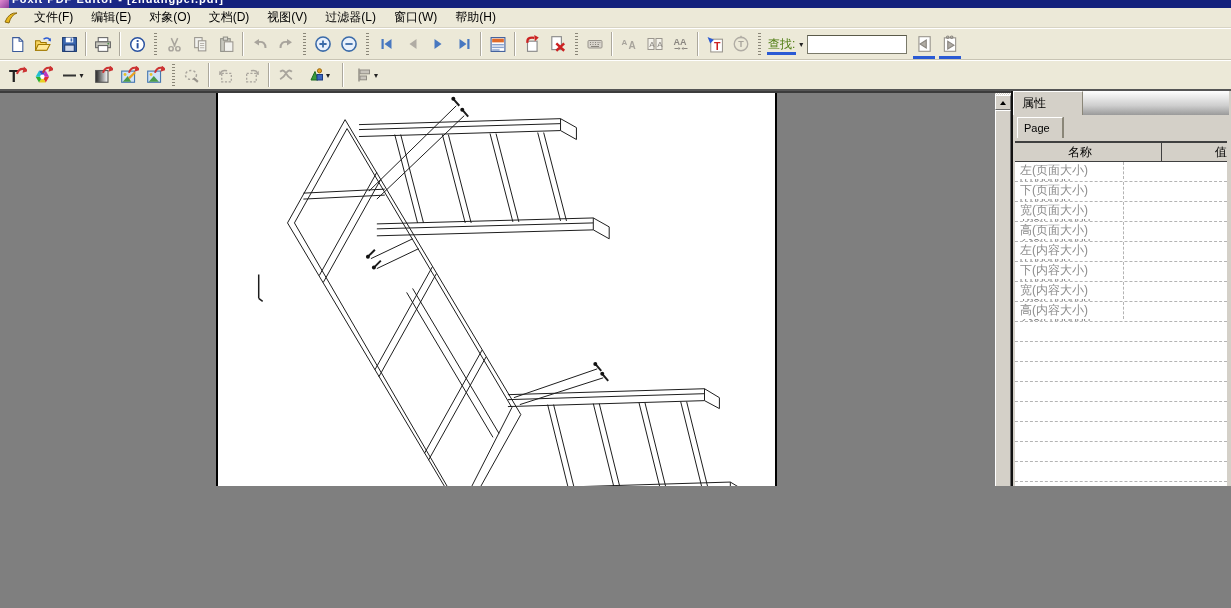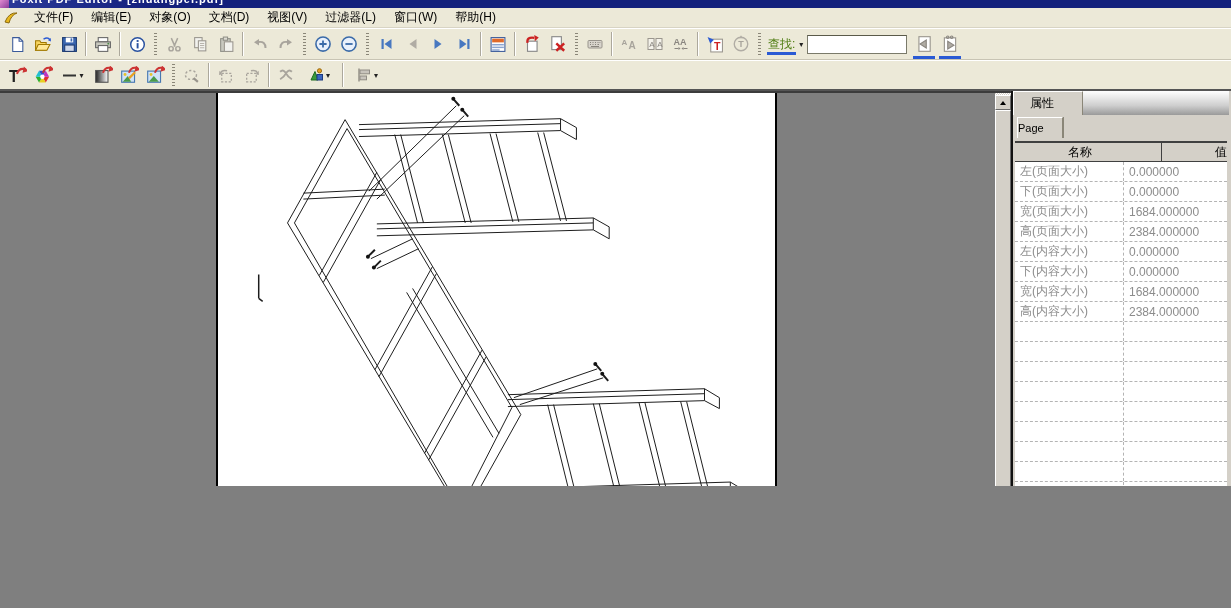--- a/index.html
+++ b/index.html
@@ -37,31 +37,31 @@
   
   .vscroll{position:absolute;left:995px;top:0;width:16px;height:516px;border-top:2px solid #3c3c3c;
     background-image:conic-gradient(#fff 25%,#d4d0c8 0 50%,#fff 0 75%,#d4d0c8 0);background-size:2px 2px;}
   .vsbtn{position:absolute;left:0;top:2px;width:16px;height:15px;background:#d4d0c8;border:1px solid;border-color:#fff #6a6a6a #6a6a6a #fff;display:flex;align-items:center;justify-content:center;}
   .uparrow{width:0;height:0;border-left:3px solid transparent;border-right:3px solid transparent;border-bottom:4px solid #000;}
   .vsthumb{position:absolute;left:0;top:17px;width:16px;height:404px;background:#d4d0c8;border:1px solid;border-color:#fff #6a6a6a #6a6a6a #fff;}
 
   
   .panel{position:absolute;left:1011px;top:0;width:220px;height:516px;background:#d4d0c8;border-left:2px solid #111;border-right:2px solid #d4d0c8;}
   .ptitle{height:24px;display:flex;}
-  .ptitletab{width:70px;background:#d4d0c8;border-top:1px solid #fff;border-left:1px solid #fff;border-right:1px solid #8a8678;font-size:12px;color:#000;display:flex;align-items:center;padding-left:16px;}
+  .ptitletab{width:70px;background:#d4d0c8;border-top:1px solid #fff;border-left:1px solid #fff;border-right:1px solid #8a8678;font-size:12px;color:#000;display:flex;align-items:center;padding-left:8px;}
   .ptitlerest{flex:1;background:linear-gradient(to bottom,#fefefe 0,#cfcfcf 60%,#9a9a9a 100%);}
   .ptabs{height:23px;background:#d4d0c8;display:flex;align-items:flex-end;padding-left:4px;}
-  .ptab{width:46px;height:21px;background:#d4d0c8;border-left:1px solid #fff;border-top:1px solid #fff;border-right:1px solid #8a8678;font-size:11px;color:#000;display:flex;align-items:center;}
+  .ptab{width:46px;height:21px;background:#d4d0c8;border-left:1px solid #fff;border-top:1px solid #fff;border-right:1px solid #8a8678;font-size:11px;color:#000;display:flex;align-items:center;padding-left:6px;}
   .ptabline{flex:1;height:21px;border-left:1px solid #8a8678;}
   .ptable{position:absolute;left:2px;right:2px;top:50px;bottom:0;background:#fff;border-top:2px solid #404040;overflow:hidden;}
   .thead{display:flex;height:19px;background:#d4d0c8;border-bottom:1px solid #404040;}
   .th{font-size:12px;color:#000;display:flex;align-items:center;padding-left:5px;margin-left:48px;}
   .th.name{width:109px;border-right:1px solid #404040;}
   .th.val{flex:1;}
-  .trow{display:flex;height:20px;border-bottom:1px dashed #b4b4b4;}
+  .trow{display:flex;height:20px;border-bottom:1px dashed #b4b4b4;flex-direction:column;}
   .tc{font-size:12px;color:#8c8c8c;display:flex;align-items:center;padding-left:5px;overflow:hidden;white-space:nowrap;}
   .tc.name{width:109px;border-right:1px dashed #b4b4b4;}
   .tc.val{flex:1;}
 
   
   .logo{position:absolute;left:918px;top:440px;width:74px;height:74px;}
   .wmtext{position:absolute;left:985px;top:438px;width:160px;height:78px;pointer-events:none;}
 
   svg{display:block;}
 </style>

